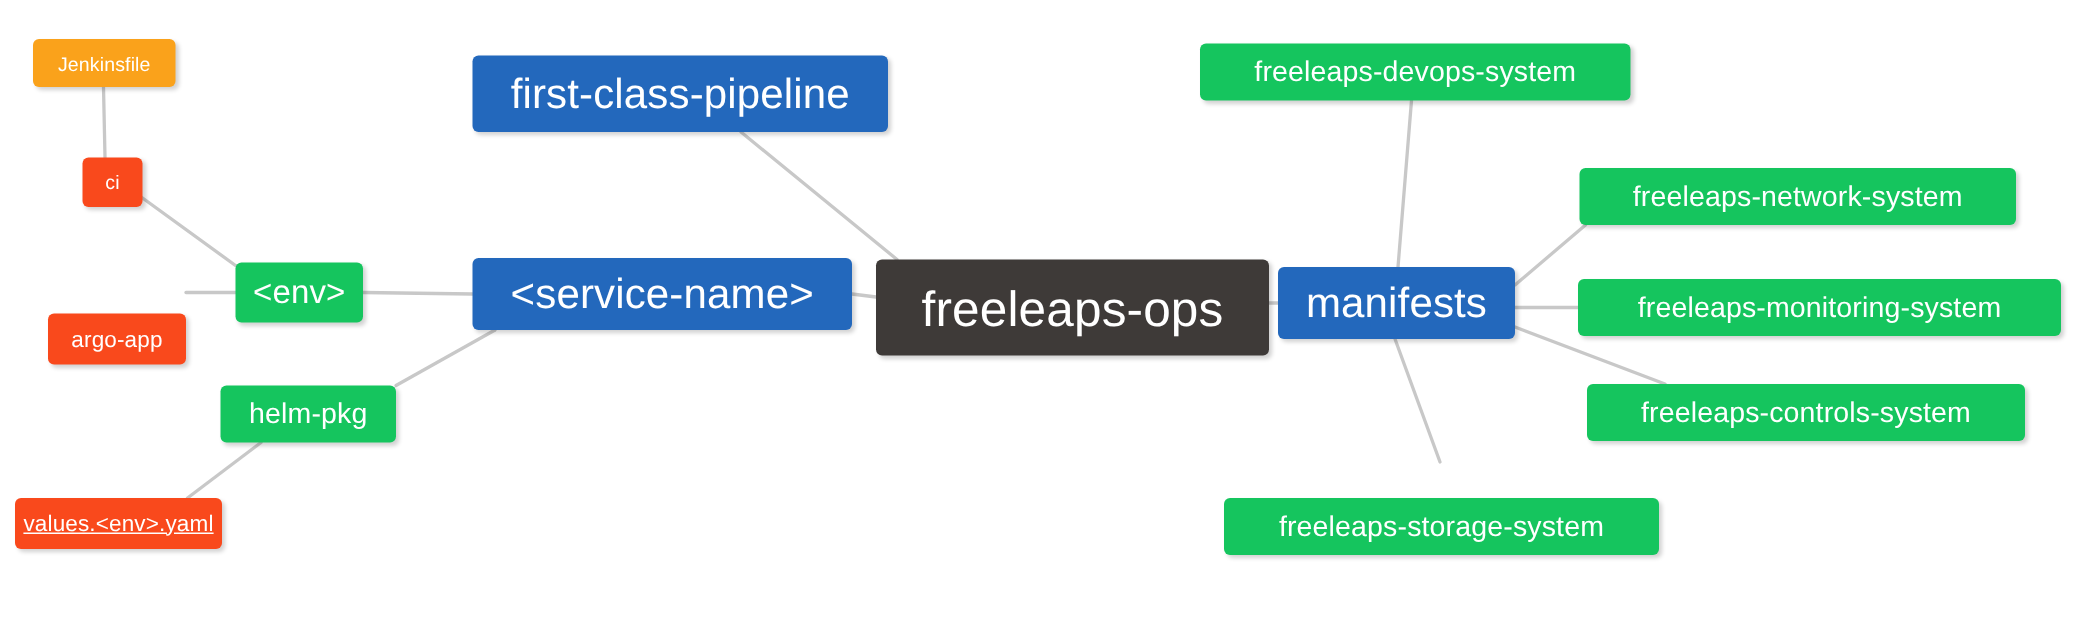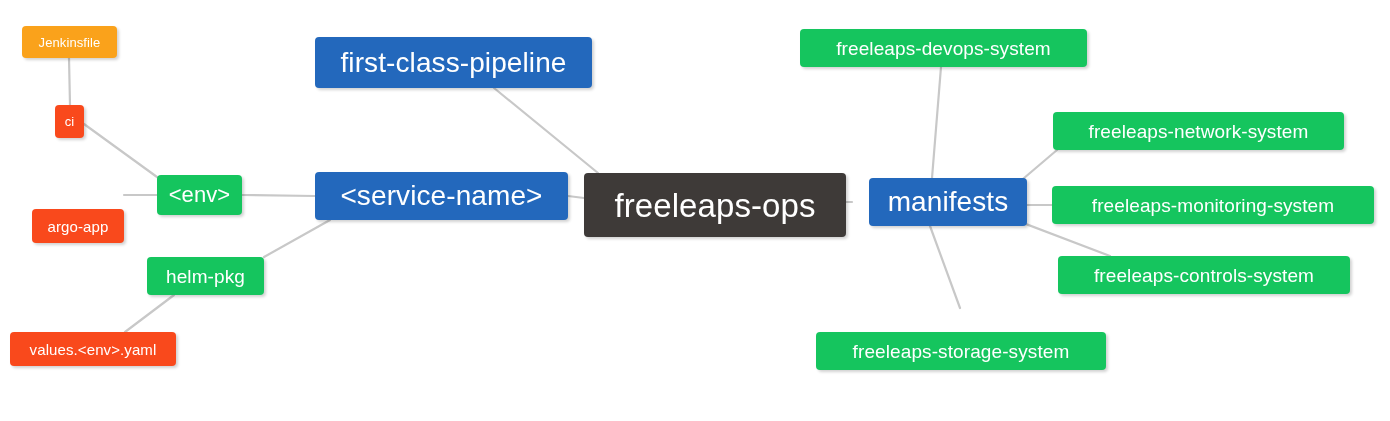--- a/index.html
+++ b/index.html
@@ -70,45 +70,45 @@
       <line x1="941" y1="67" x2="932" y2="178" stroke="#c8c8c8" stroke-width="2.2" stroke-linecap="round"></line>
       <line x1="1010" y1="190" x2="1057" y2="150" stroke="#c8c8c8" stroke-width="2.2" stroke-linecap="round"></line>
       <line x1="1010" y1="205" x2="1052" y2="205" stroke="#c8c8c8" stroke-width="2.2" stroke-linecap="round"></line>
       <line x1="1010" y1="218" x2="1110" y2="256" stroke="#c8c8c8" stroke-width="2.2" stroke-linecap="round"></line>
       <line x1="930" y1="226" x2="960" y2="308" stroke="#c8c8c8" stroke-width="2.2" stroke-linecap="round"></line>
     </svg>
   <div id="node-layer">
       <div class="node orange sz-xxs" style="left: 22px; top: 26px; width: 95px; height: 32px;">
         <span>Jenkinsfile</span>
       </div>
-      <div class="node red sz-xxs" style="left: 55px; top: 105px; width: 29px; height: 33px;">
+      <div class="node red sz-xxs" style="left: 55px; top: 105px; width: 40px; height: 33px;">
         <span>ci</span>
       </div>
       <div class="node red sz-xs" style="left: 32px; top: 177px; width: 92px; height: 34px; margin-top: 32px;">
         <span>argo-app</span>
       </div>
       <div class="node green sz-md" style="left: 157px; top: 175px; width: 85px; height: 40px;">
         <span>&lt;env&gt;</span>
       </div>
       <div class="node green sz-sm" style="left: 147px; top: 257px; width: 117px; height: 38px;">
         <span>helm-pkg</span>
       </div>
-      <div class="node red sz-xs" style="left: 10px; top: 332px; width: 166px; height: 34px;">
+      <div class="node red sz-xs" style="left: 10px; top: 332px; width: 138px; height: 34px; text-decoration: underline;">
         <span>values.&lt;env&gt;.yaml</span>
       </div>
       <div class="node blue sz-lg" style="left: 315px; top: 37px; width: 277px; height: 51px; text-align: center;">
         <span>first-class-pipeline</span>
       </div>
       <div class="node blue sz-lg" style="left: 315px; top: 172px; width: 253px; height: 48px;">
         <span>&lt;service-name&gt;</span>
       </div>
       <div class="node root sz-root" style="left: 584px; top: 173px; width: 262px; height: 64px;">
         <span>freeleaps-ops</span>
       </div>
-      <div class="node blue sz-lg" style="left: 852px; top: 178px; width: 158px; height: 48px; margin-left: 17px;">
+      <div class="node blue sz-lg" style="left: 852px; top: 178px; width: 158px; height: 48px;">
         <span>manifests</span>
       </div>
       <div class="node green sz-sm" style="left: 800px; top: 29px; width: 287px; height: 38px;">
         <span>freeleaps-devops-system</span>
       </div>
       <div class="node green sz-sm" style="left: 1053px; top: 112px; width: 291px; height: 38px;">
         <span>freeleaps-network-system</span>
       </div>
       <div class="node green sz-sm" style="left: 1052px; top: 186px; width: 322px; height: 38px;">
         <span>freeleaps-monitoring-system</span>

